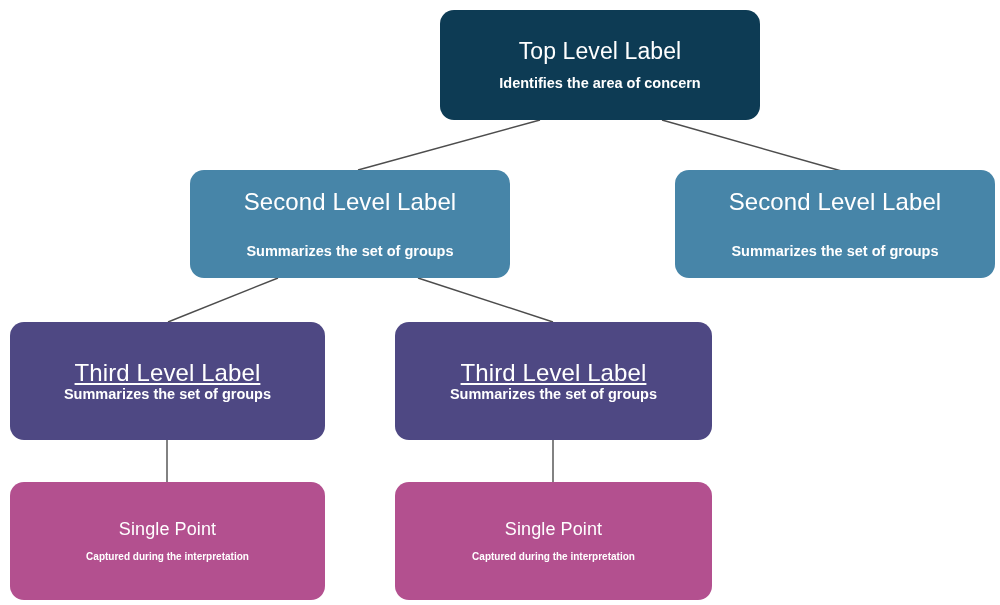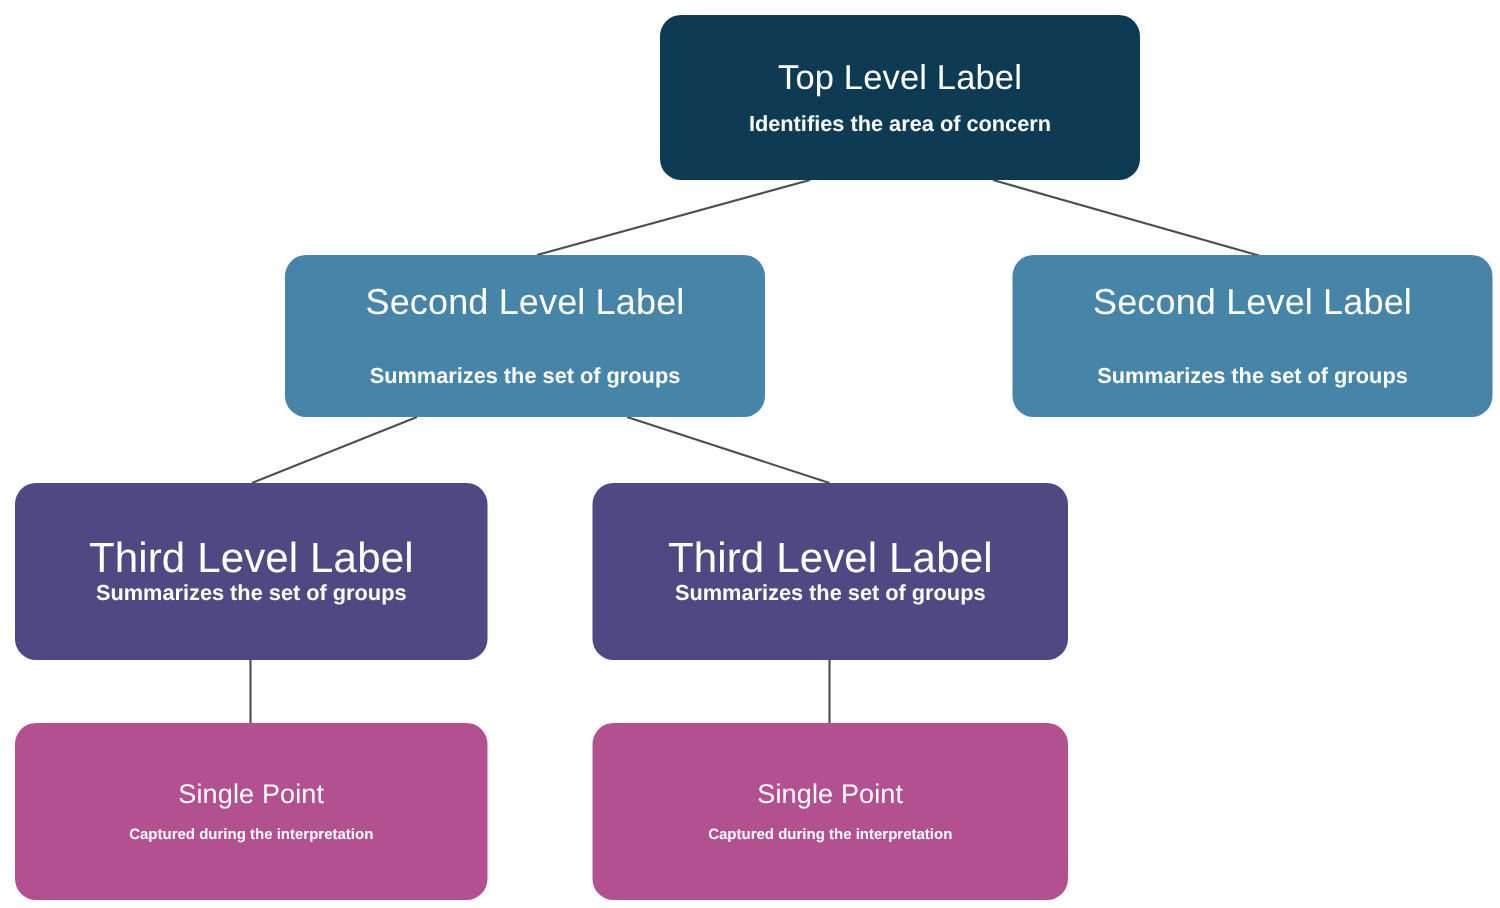--- a/index.html
+++ b/index.html
@@ -52,21 +52,21 @@
     line-height: 1.2;
     margin: 0;
     white-space: nowrap;
     text-align: right;
   }
   
   .level-top .node-title { font-size: 23px; margin-bottom: 11px; }
   .level-top .node-sub { font-size: 14.5px; }
   .level-second .node-title { font-size: 24px; margin-bottom: 28px; }
   .level-second .node-sub { font-size: 14.5px; }
-  .level-third .node-title { font-size: 28px; margin-bottom: 0; }
+  .level-third .node-title { font-size: 24px; margin-bottom: 0; text-decoration: underline; }
   .level-third .node-sub { font-size: 14.5px; }
   .level-point .node-title { font-size: 18px; margin-bottom: 12px; }
   .level-point .node-sub { font-size: 10px; }
 </style>
 </head>
 <body>
 
 <div id="canvas">
 
   <svg id="edges" viewBox="0 0 1000 605" xmlns="http://www.w3.org/2000/svg">

